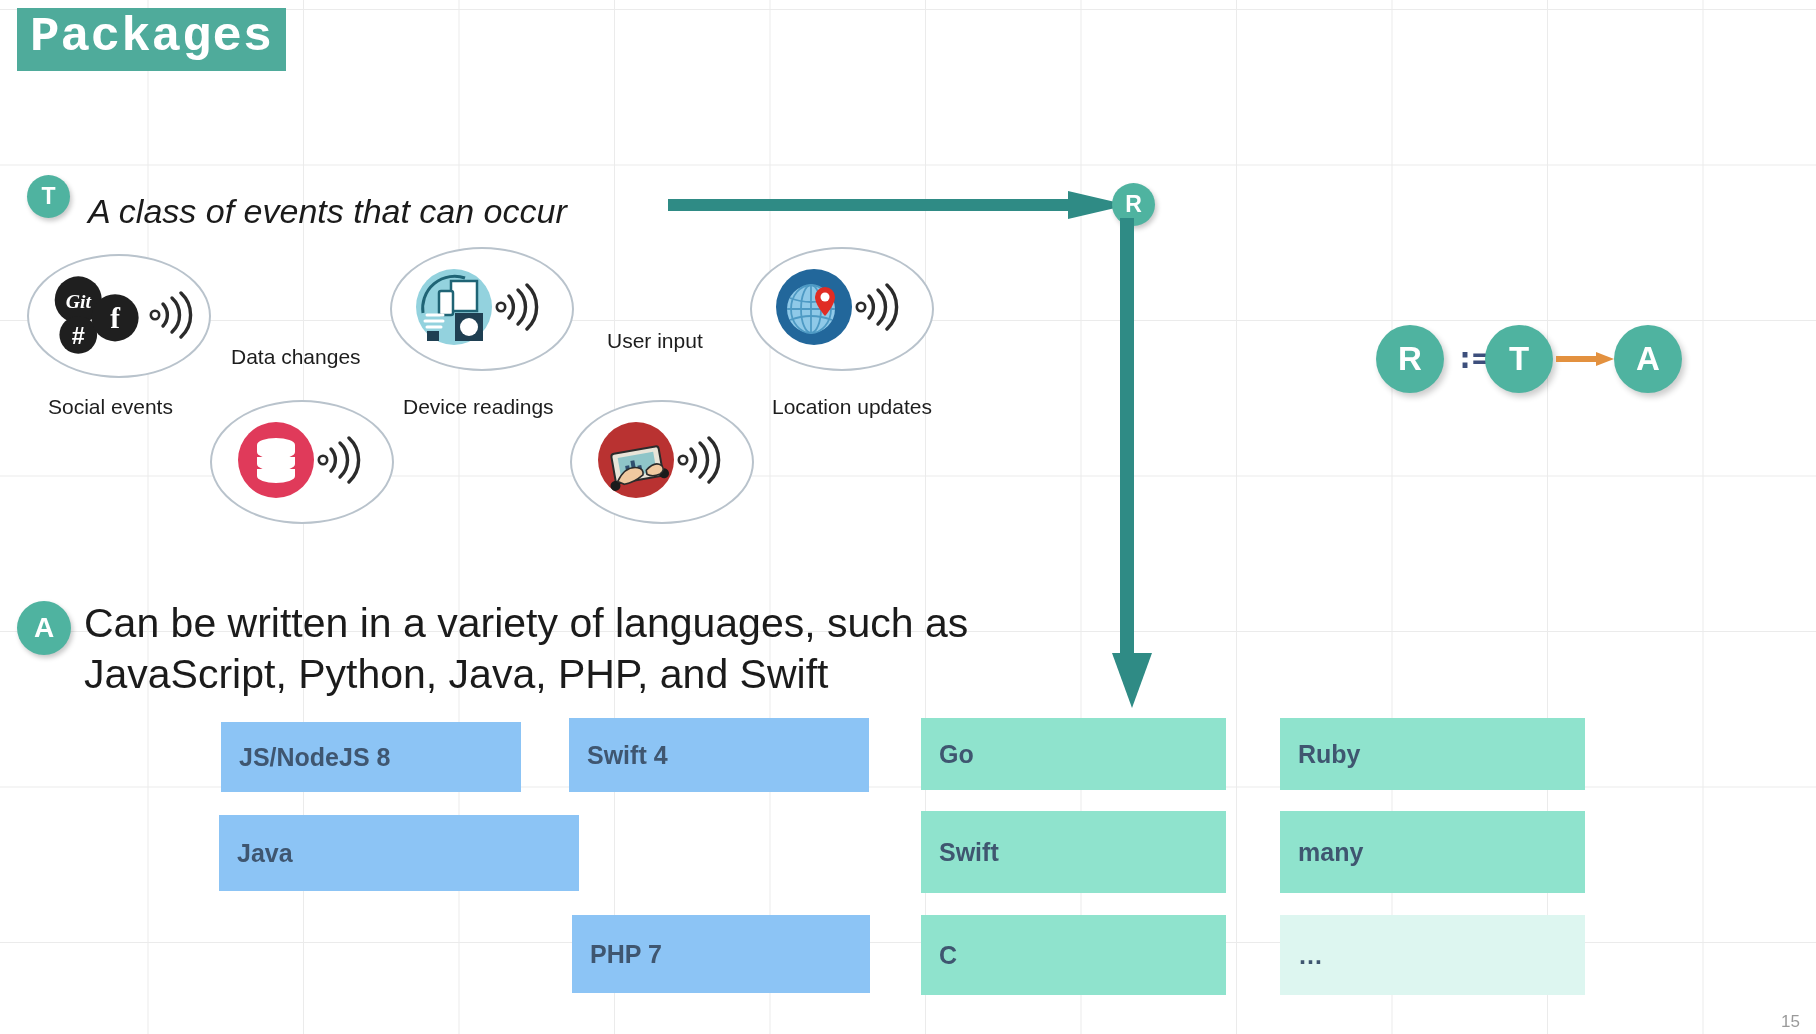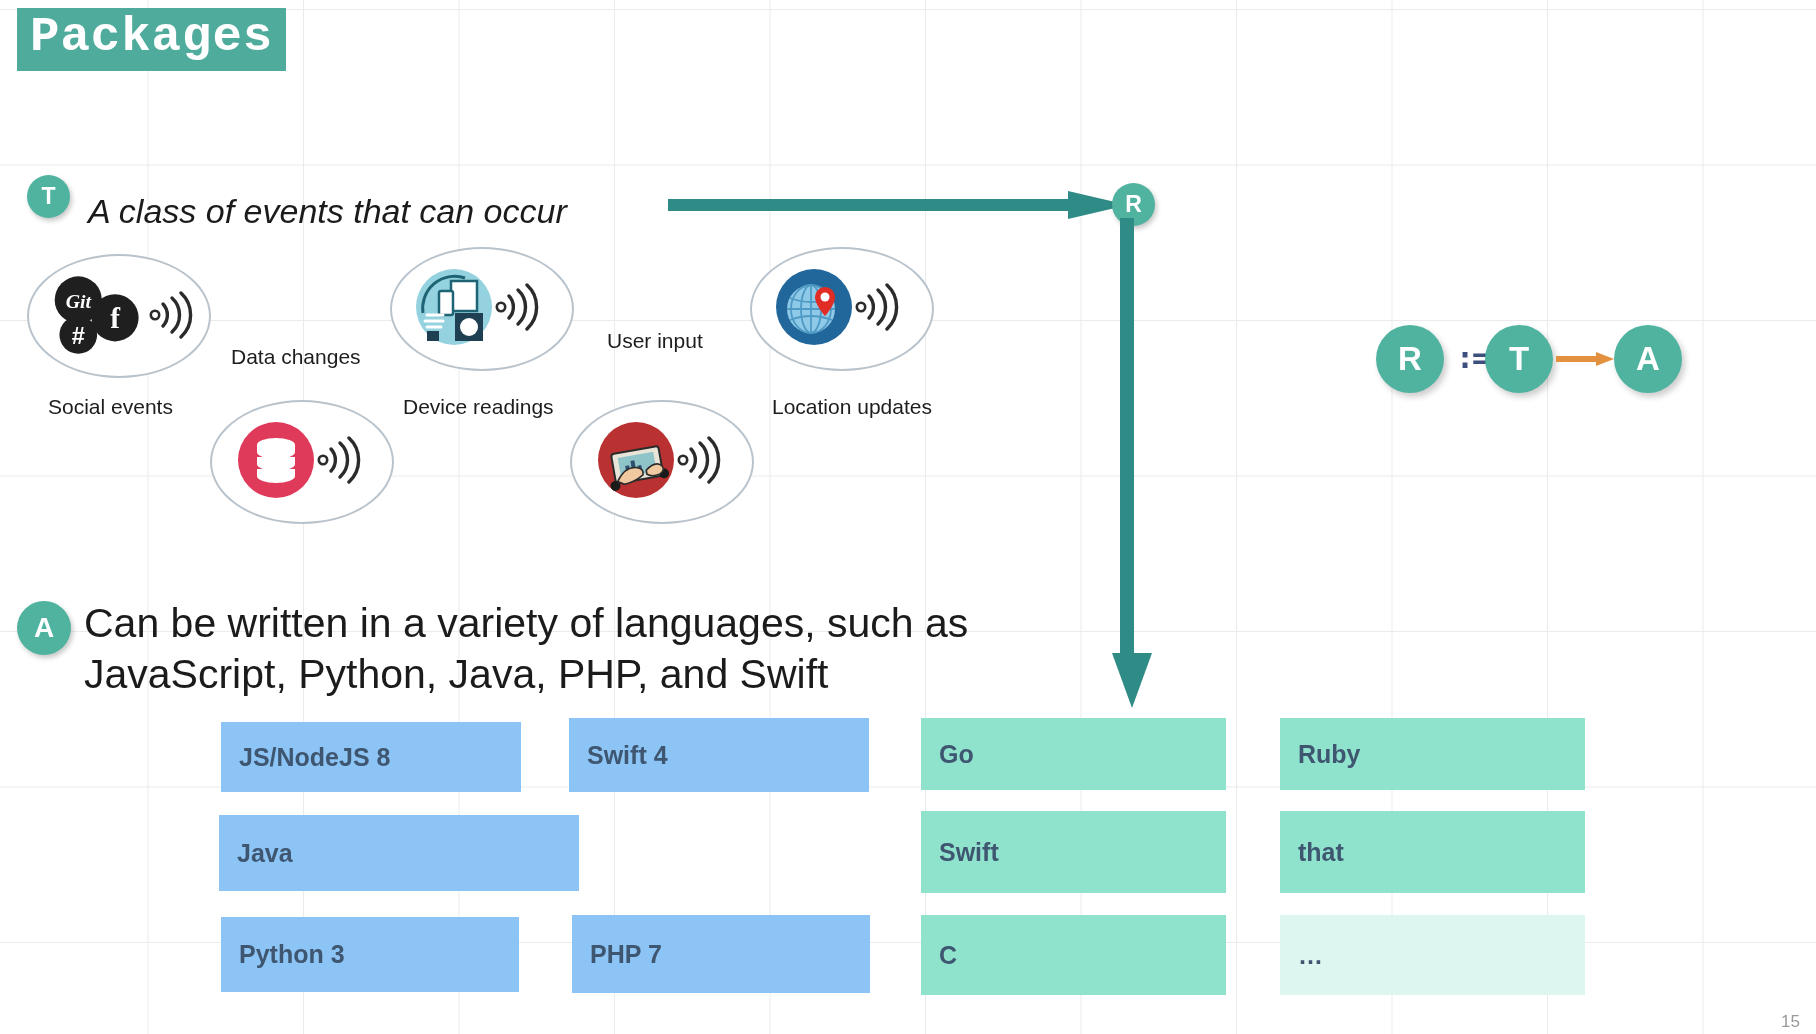--- a/index.html
+++ b/index.html
@@ -317,28 +317,27 @@
     </svg>
   </div>
   <div class="trig-label" style="left:772px; top:395px;">Location updates</div>
 
   <div class="badge" id="badge-a">A</div>
   <div id="lead-a">Can be written in a variety of languages, such as
 JavaScript, Python, Java, PHP, and Swift</div>
 
   <div class="lang-box" style="left:221px; top:722px; width:300px; height:70px; background:#8cc4f5;">JS/NodeJS 8</div>
   <div class="lang-box" style="left:219px; top:815px; width:360px; height:76px; background:#8cc4f5;">Java</div>
-  <div class="lang-box" style="left:221px; top:917px; width:298px; height:75px; background:#8cc4f5;">Python 3</div>
 
   <div class="lang-box" style="left:569px; top:718px; width:300px; height:74px; background:#8cc4f5;">Swift 4</div>
   <div class="lang-box" style="left:572px; top:915px; width:298px; height:78px; background:#8cc4f5;">PHP 7</div>
 
   <div class="lang-box" style="left:921px; top:718px; width:305px; height:72px; background:#8fe3cd;">Go</div>
   <div class="lang-box" style="left:921px; top:811px; width:305px; height:82px; background:#8fe3cd;">Swift</div>
   <div class="lang-box" style="left:921px; top:915px; width:305px; height:80px; background:#8fe3cd;">C</div>
 
   <div class="lang-box" style="left:1280px; top:718px; width:305px; height:72px; background:#8fe3cd;">Ruby</div>
-  <div class="lang-box" style="left:1280px; top:811px; width:305px; height:82px; background:#8fe3cd;">that</div>
+  <div class="lang-box" style="left:1280px; top:811px; width:305px; height:82px; background:#8fe3cd;">many</div>
   <div class="lang-box" style="left:1280px; top:915px; width:305px; height:80px; background:#ddf6f0;">…</div>
 
   <div id="pagenum">15</div>
 
 </div>
 
 </body></html>

